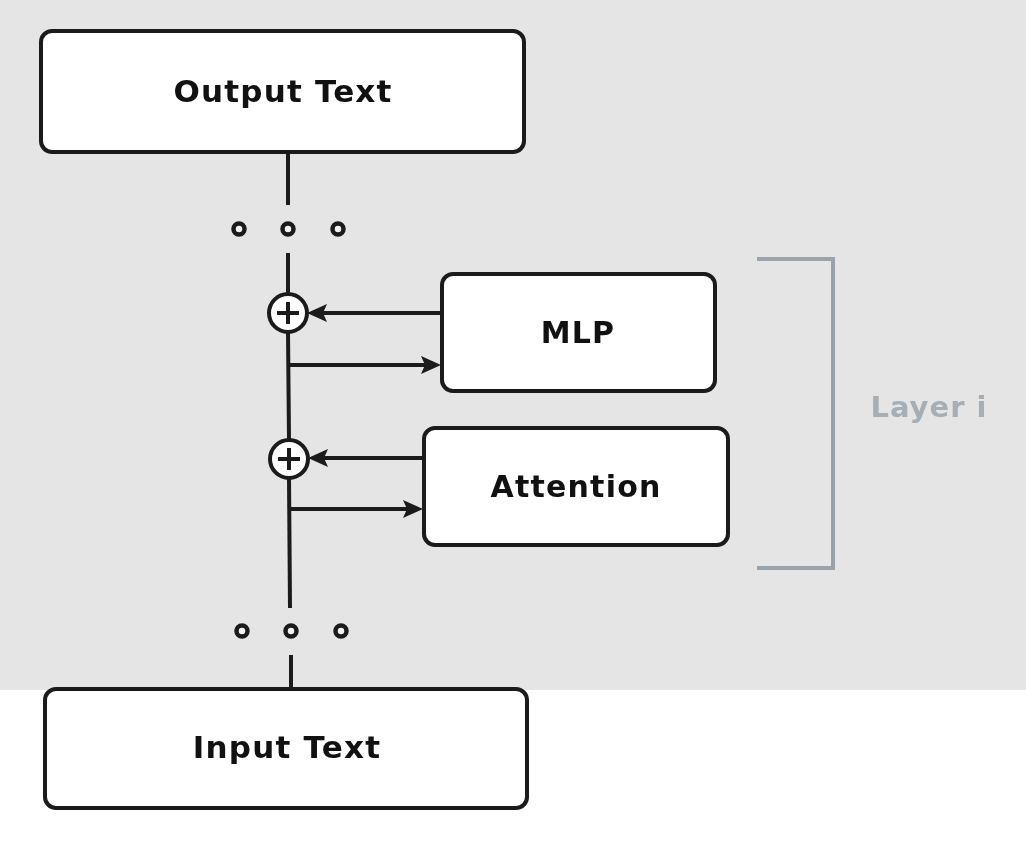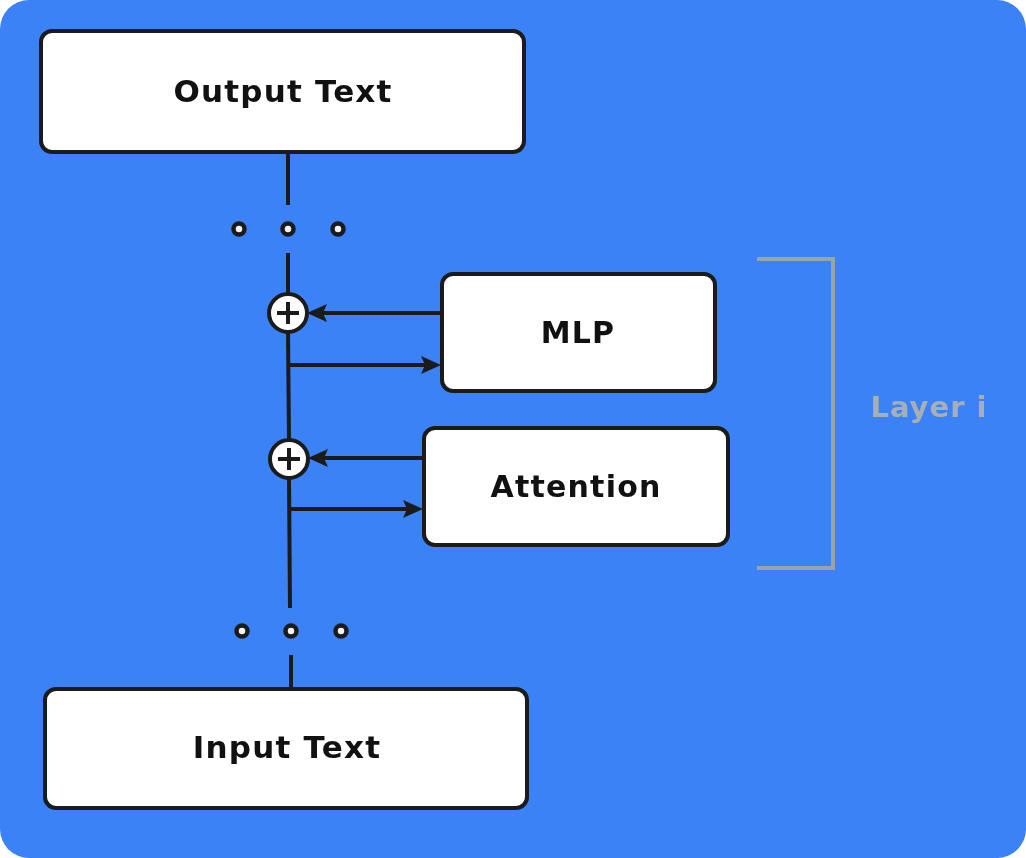--- a/index.html
+++ b/index.html
@@ -9,23 +9,22 @@
   }
   body {
     width: 1026px;
     height: 858px;
     font-family: "DejaVu Sans", sans-serif;
     overflow: hidden;
   }
   #diagram-root {
     position: relative;
     width: 1026px;
-    height: 858px;
-    background: #3b82f6;
-    border-radius: 29px;
+    height: 690px;
+    background: #e5e5e5;
   }
   svg#diagram-canvas {
     position: absolute;
     top: 0;
     left: 0;
     width: 1026px;
     height: 858px;
     display: block;
   }
   .node-box {

